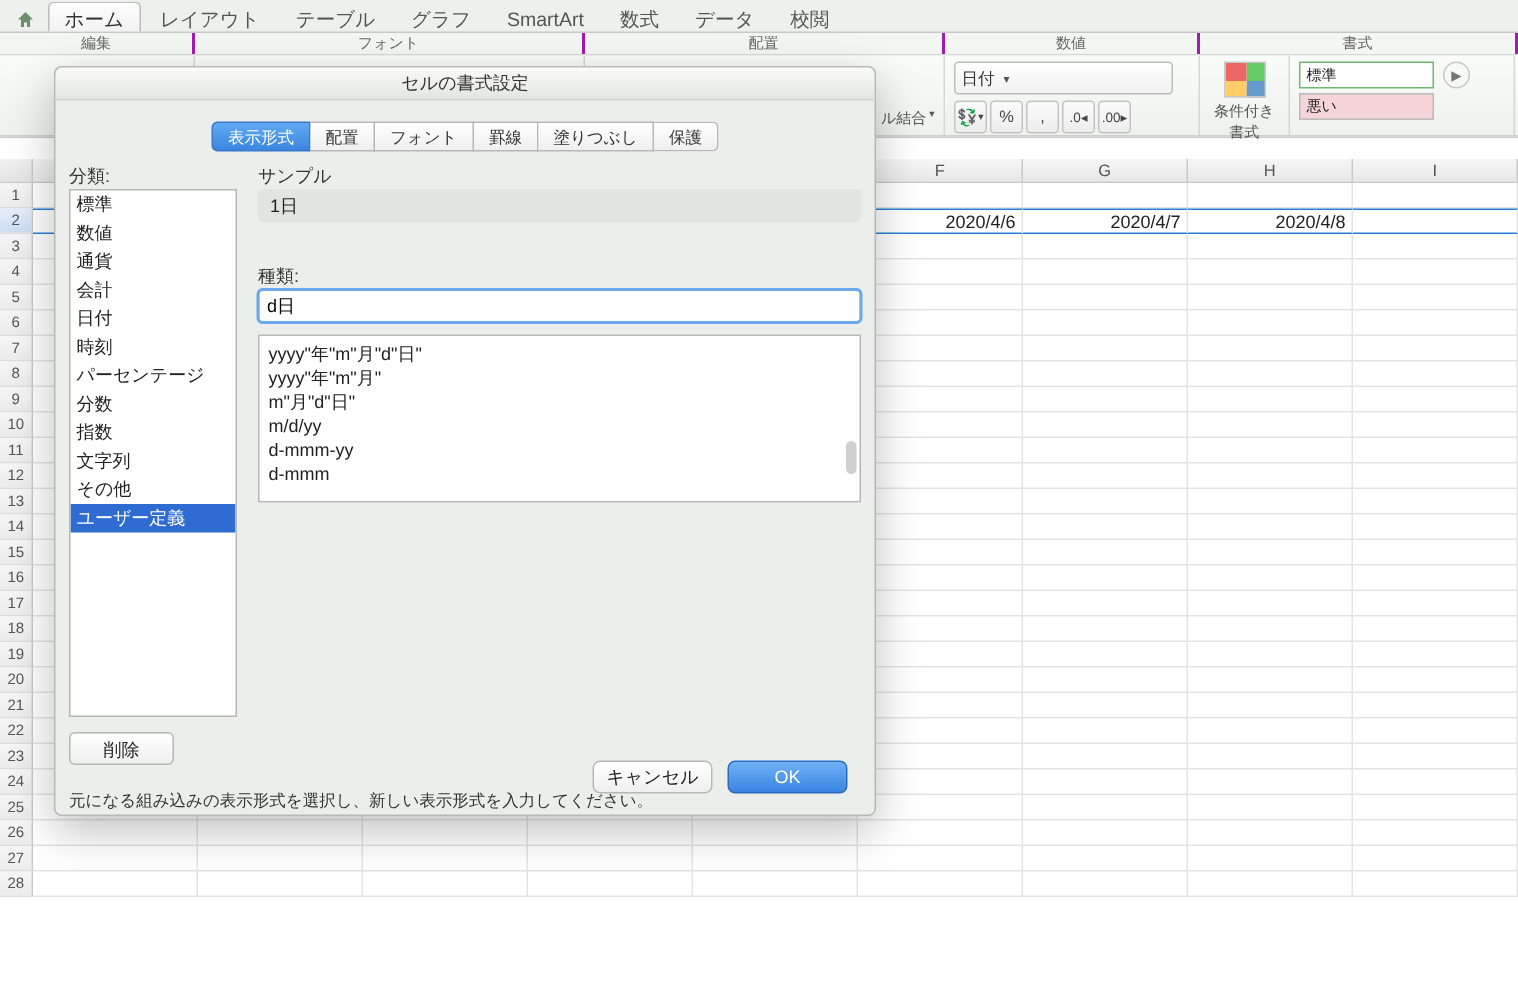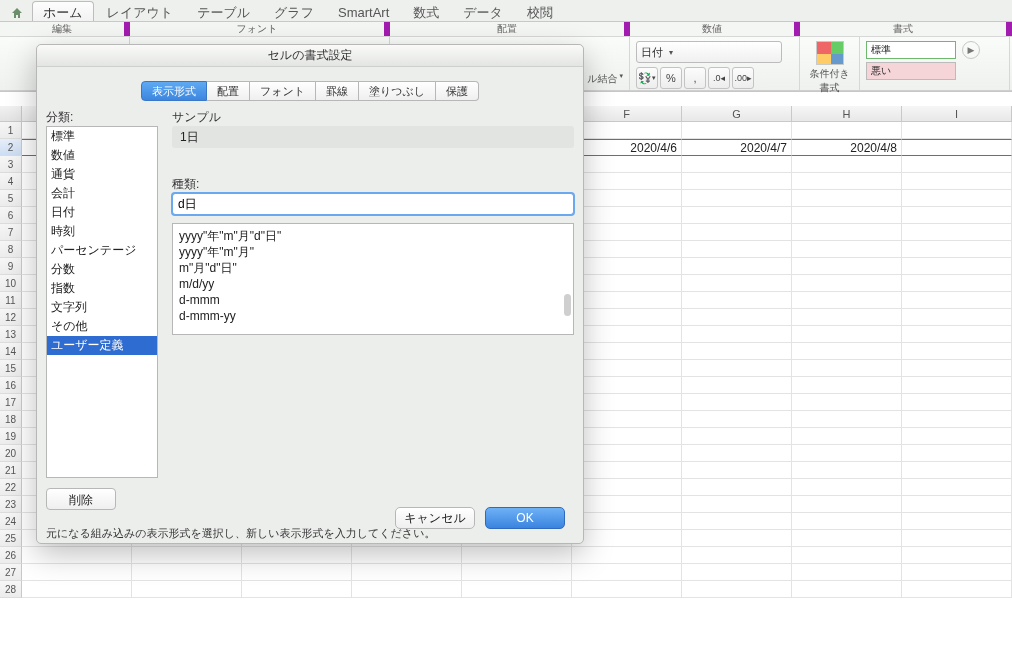--- a/index.html
+++ b/index.html
@@ -5,21 +5,21 @@
   * { box-sizing: border-box; font-family: "Hiragino Kaku Gothic Pro", "Lucida Grande", sans-serif; }
   body { margin:0; width:1012px; height:668px; background:#fff; overflow:hidden; font-size:12px; color:#222; }
 
   
   .ribbon { position:relative; width:1012px; border-bottom:1px solid #c7c7c7; }
   .tabbar { height:22px; display:flex; align-items:flex-end; padding-left:4px; background:#eef0ee; border-bottom:1px solid #c8c8c8;}
   .tab { height:20px; padding:2px 10px 0; font-size:13px; color:#555; border:1px solid transparent; border-bottom:none; border-radius:4px 4px 0 0; display:flex; align-items:center; margin-right:2px;}
   .tab.home-icon { padding:2px 6px 0; }
   .tab.active { background:linear-gradient(#fdfdfd,#f2f2f2); border-color:#bdbdbd; color:#333;}
   .grouplabels { height:15px; background:#f4f6f3; display:flex; border-bottom:1px solid #d7d7d7;}
-  .glabel { flex:0 0 auto; text-align:center; font-size:10px; color:#666; border-right:6px solid #a21caf;}
+  .glabel { flex:0 0 auto; text-align:center; font-size:10px; color:#666; border-right:2px solid #a21caf;}
   .panels { height:54px; background:linear-gradient(#fafcf9,#eef1ed); display:flex; border-bottom:1px solid #cfcfcf;}
   .panel { border-right:1px solid #d7d7d7; padding:4px 6px; position:relative;}
   .iconbtn { width:22px; height:22px; border:1px solid #c3c3c3; border-radius:3px; background:linear-gradient(#fcfcfc,#ededed); display:inline-flex; align-items:center; justify-content:center; font-size:11px; color:#444;}
   .dropdown-small { height:22px; border:1px solid #bcbcbc; border-radius:3px; background:linear-gradient(#fff,#f0f0f0); display:inline-flex; align-items:center; padding:0 4px; font-size:11px; color:#333;}
   .dropdown-small .caret { margin-left:6px; font-size:8px; color:#555;}
   .style-pick { width:90px; height:18px; border:1px solid #bbb; background:#fff; font-size:10px; padding-left:4px; display:flex; align-items:center; margin-bottom:3px;}
   .style-pick.std { border-color:#6fb96f; }
   .style-pick.bad { background:#f6d5d9; }
 
   
@@ -564,22 +564,22 @@
           </div>
         <div style="height:28px"></div>
         <div class="lbl">種類:</div>
         <input class="txtinput" value="d日" style="">
         <div style="height:8px"></div>
         <div class="fmtlist" id="fmtlist">
             <div>yyyy"年"m"月"d"日"</div>
             <div>yyyy"年"m"月"</div>
             <div>m"月"d"日"</div>
             <div>m/d/yy</div>
+            <div>d-mmm-yy</div>
             <div>d-mmm</div>
-            <div>d-mmm-yy</div>
             <div class="sb">
               <div class="sb-thumb"></div>
             </div>
         </div>
       </div>
     </div>
     <div class="helptext">元になる組み込みの表示形式を選択し、新しい表示形式を入力してください。</div>
   </div>
 
   <div class="dlgfooter">

